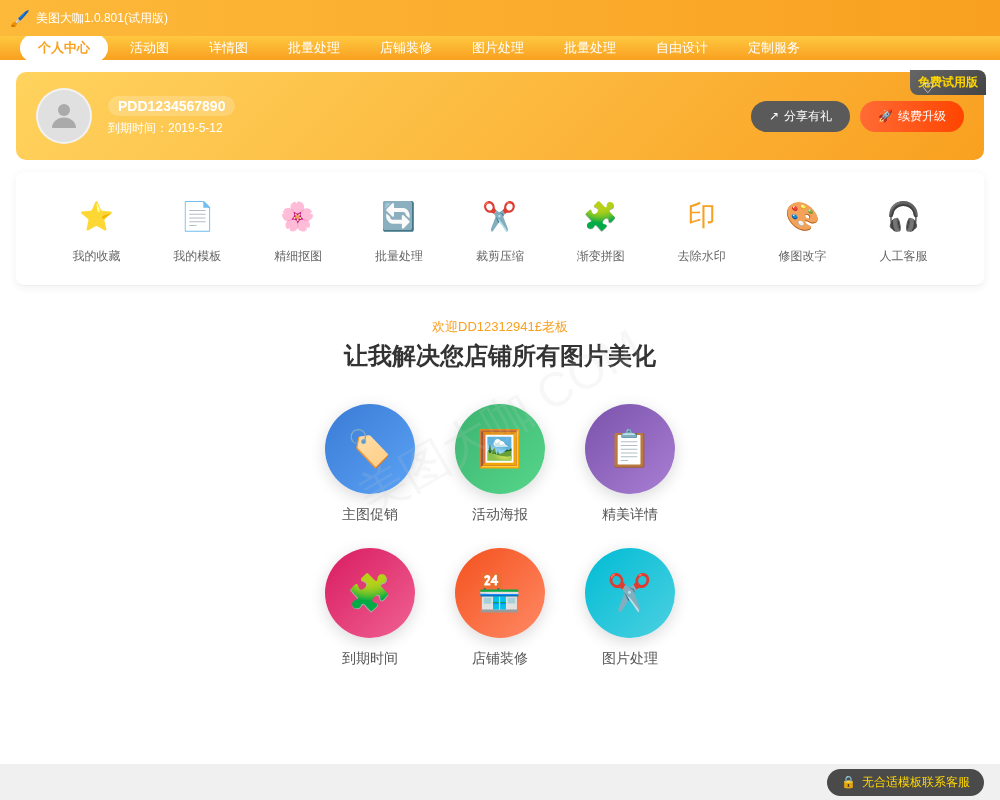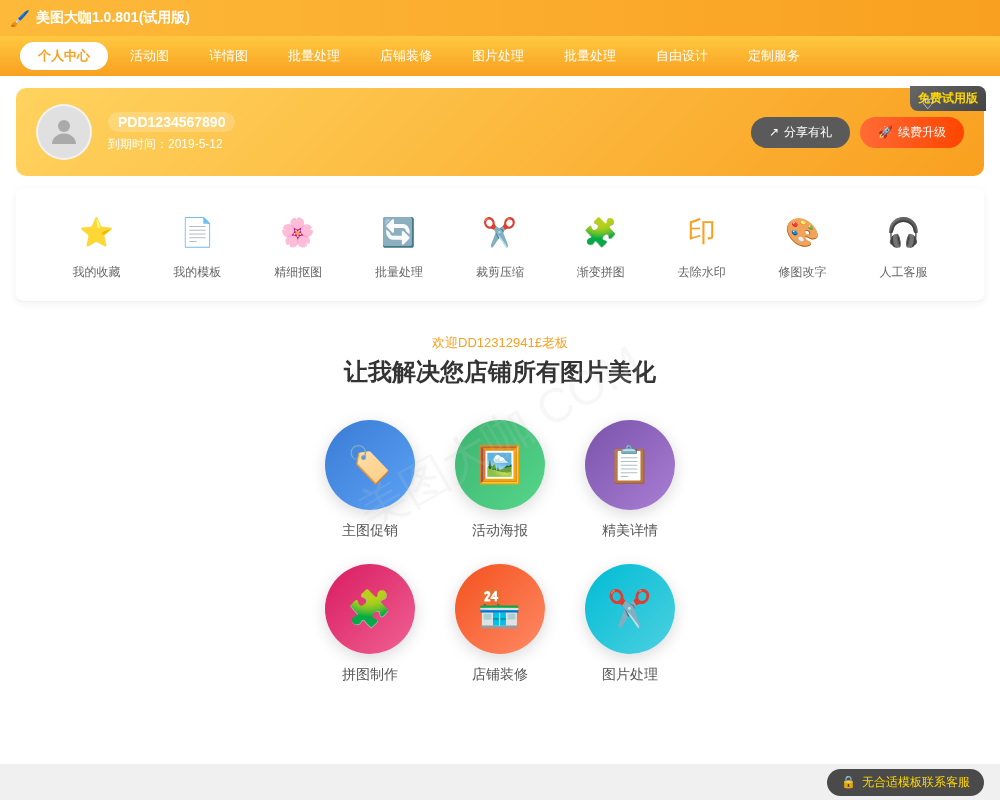--- a/index.html
+++ b/index.html
@@ -16,23 +16,22 @@
     #title-bar {
       background: linear-gradient(to right, #fdb93a, #f9a020);
       height: 36px;
       display: flex;
       align-items: center;
       padding: 0 10px;
       position: relative;
     }
     #title-bar .title-text {
       color: #fff;
-      font-size: 14px;
+      font-size: 12px;
       flex: 1;
-      font-weight: bold;
     }
     #title-bar .title-right {
       display: flex;
       align-items: center;
       gap: 12px;
       color: #fff;
       font-size: 12px;
     }
     #title-bar .title-right span {
       cursor: pointer;
@@ -49,21 +48,21 @@
     }
     .win-btns {
       display: flex;
       gap: 4px;
       margin-left: 8px;
     }
 
     
     #nav-bar {
       background: linear-gradient(to bottom, #ffc840, #f9a020);
-      height: 40px;
+      height: 24px;
       display: flex;
       align-items: center;
       padding: 0 20px;
       gap: 4px;
     }
     .nav-item {
       padding: 5px 18px;
       border-radius: 20px;
       color: #fff;
       font-size: 13px;
@@ -396,21 +395,21 @@
           <div class="feature-label">活动海报</div>
         </div>
         <div class="feature-card">
           <div class="feature-circle" style="background: linear-gradient(135deg, rgb(123, 82, 171), rgb(168, 127, 211)); color: rgb(255, 255, 255); font-size: 36px;">📋</div>
           <div class="feature-label">精美详情</div>
         </div>
       </div>
     <div class="cards-row" id="cards-row2">
         <div class="feature-card">
           <div class="feature-circle" style="background: linear-gradient(135deg, rgb(216, 27, 96), rgb(240, 98, 146)); color: rgb(255, 255, 255); font-size: 36px;">🧩</div>
-          <div class="feature-label">拼图制作</div>
+          <div class="feature-label">到期时间</div>
         </div>
         <div class="feature-card">
           <div class="feature-circle" style="background: linear-gradient(135deg, rgb(244, 81, 30), rgb(255, 138, 101)); color: rgb(255, 255, 255); font-size: 36px;">🏪</div>
           <div class="feature-label">店铺装修</div>
         </div>
         <div class="feature-card">
           <div class="feature-circle" style="background: linear-gradient(135deg, rgb(0, 188, 212), rgb(77, 208, 225)); color: rgb(255, 255, 255); font-size: 36px;">✂️</div>
           <div class="feature-label">图片处理</div>
         </div>
       </div>

